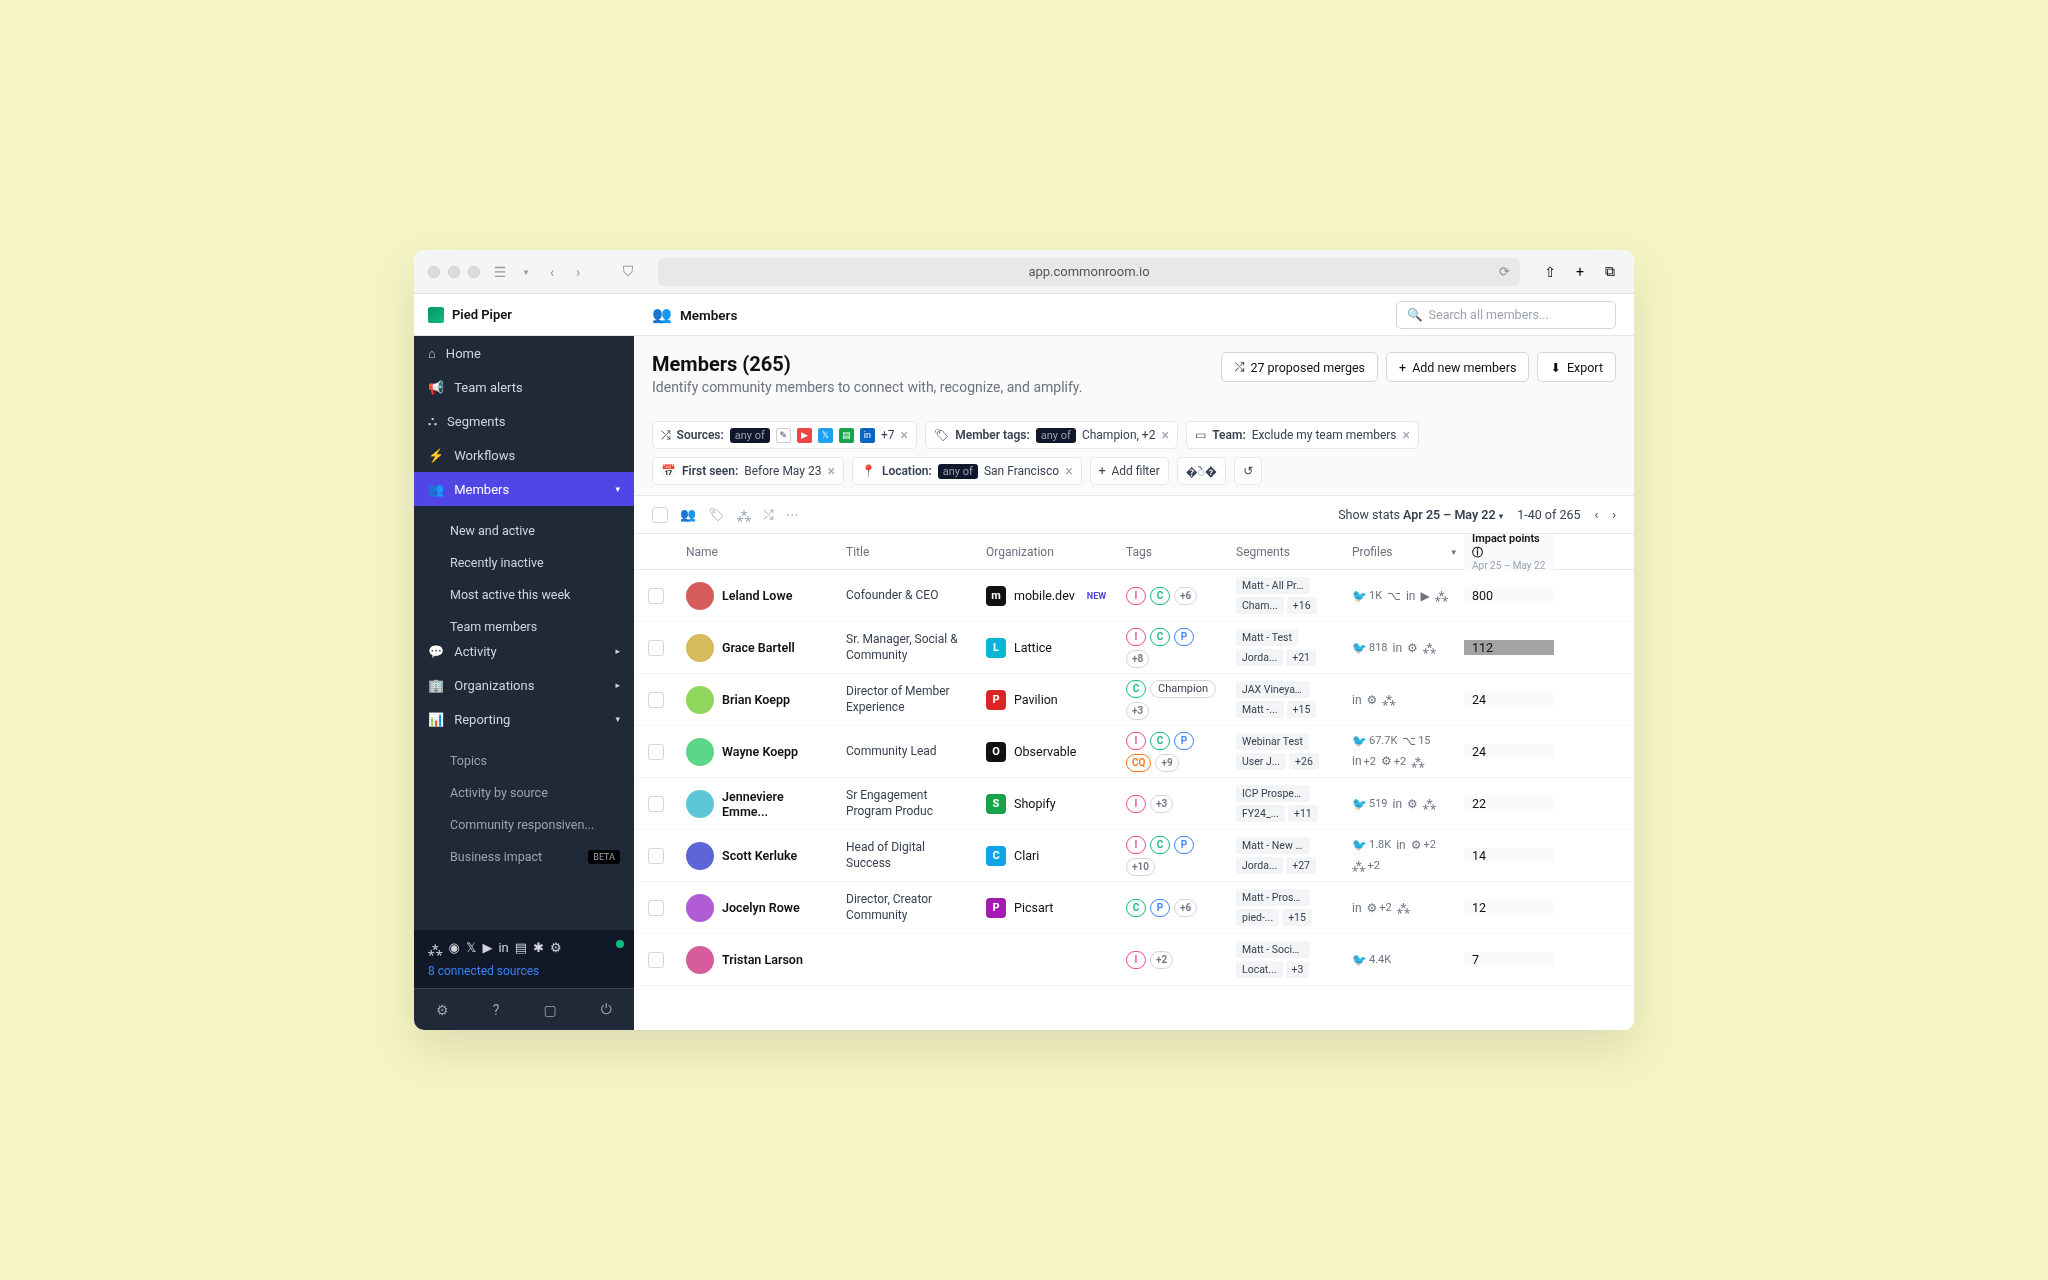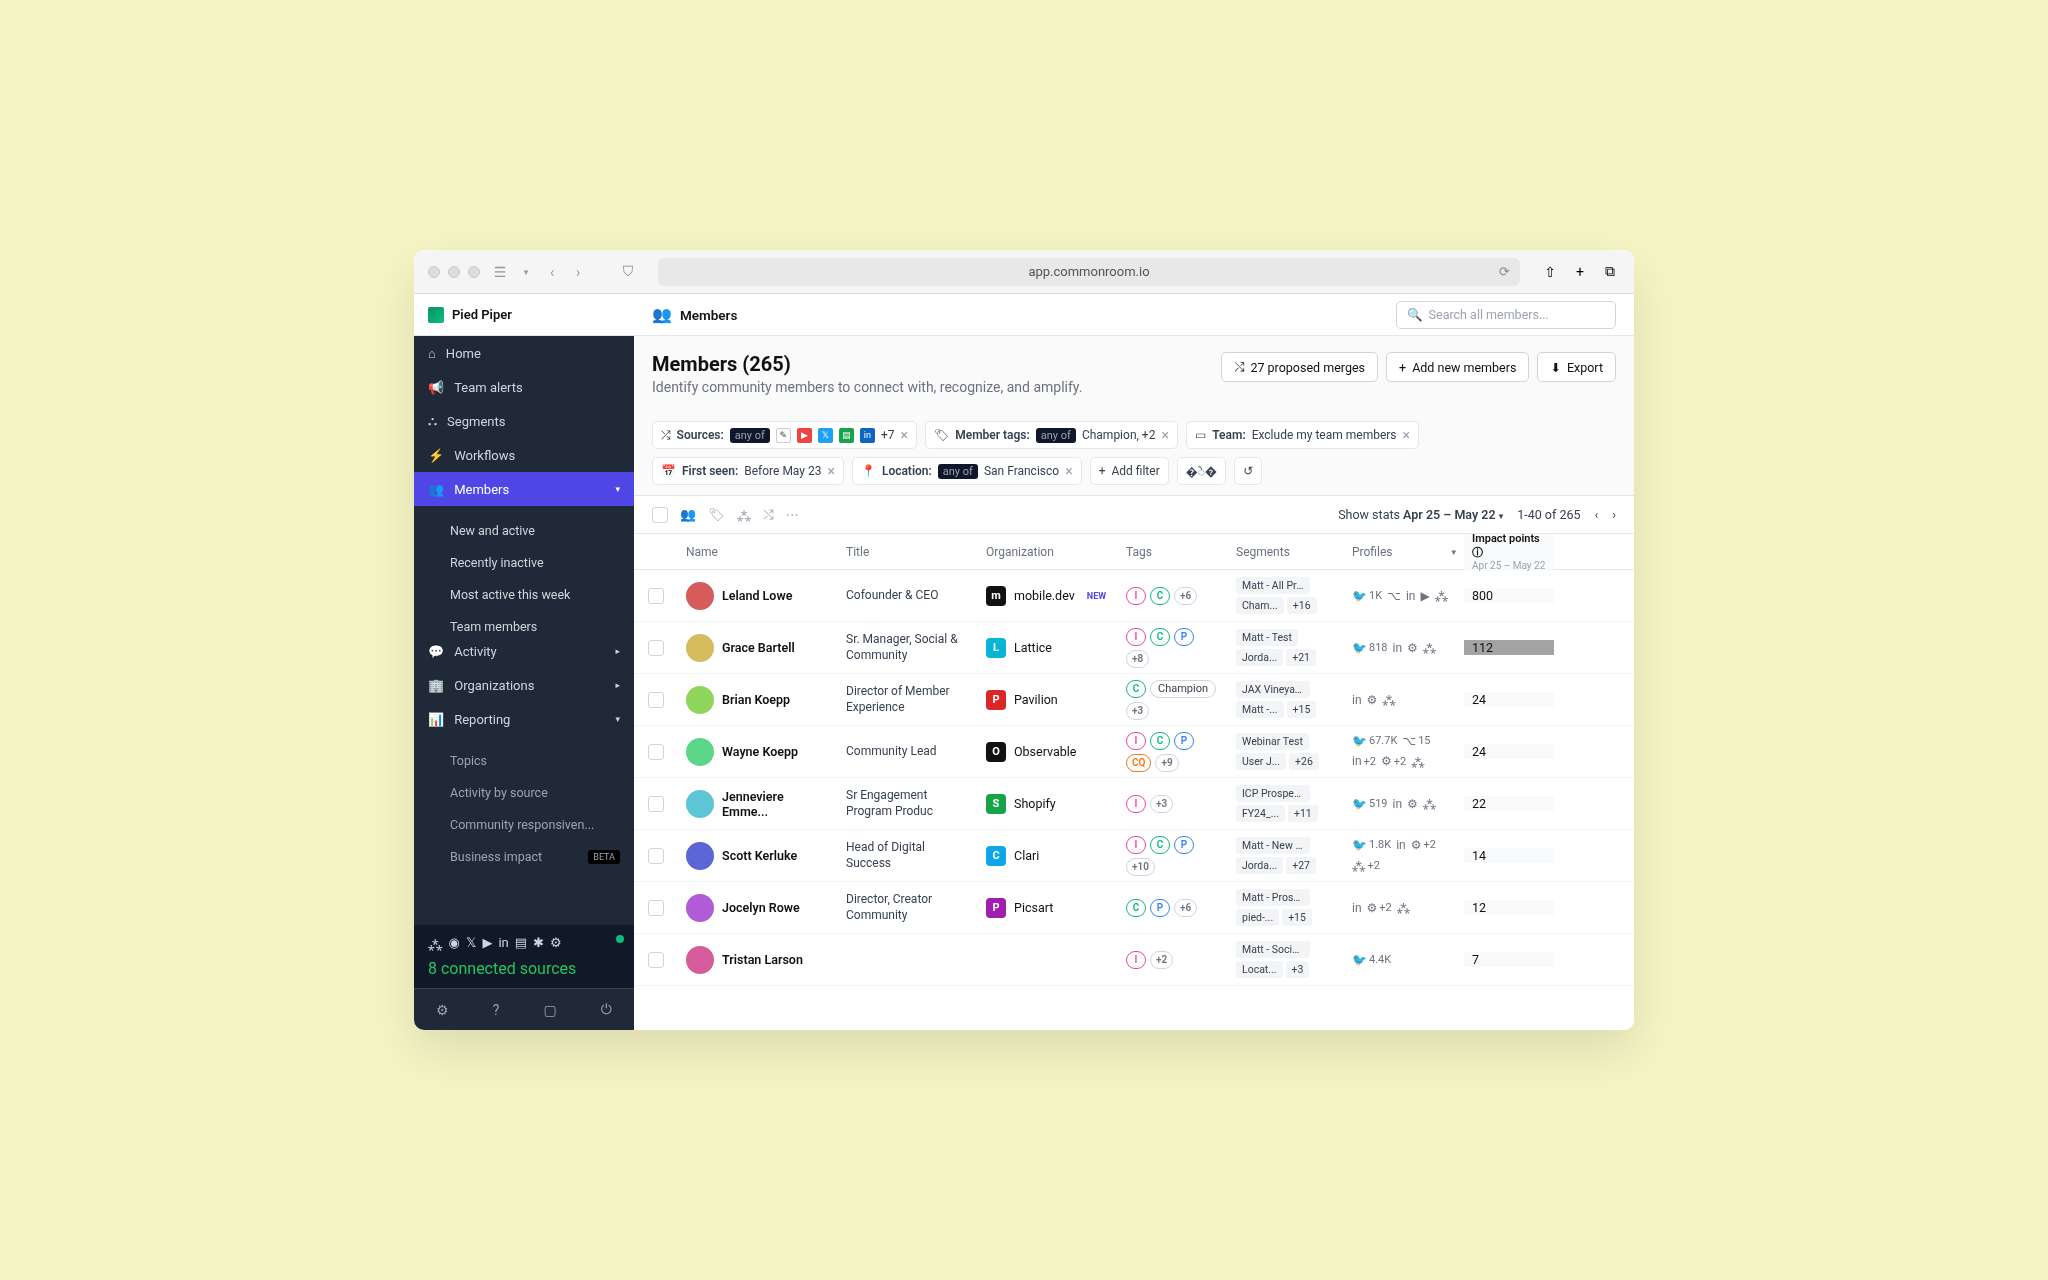--- a/index.html
+++ b/index.html
@@ -182,21 +182,21 @@
         <div class="source-icons">
           <span>⁂</span>
           <span>◉</span>
           <span>𝕏</span>
           <span>▶</span>
           <span>in</span>
           <span>▤</span>
           <span>✱</span>
           <span>⚙</span>
         </div>
-        <div style="font-size:16px;color:#22c55e">8 connected sources</div>
+        <div style="font-size:12px;color:#3b82f6">8 connected sources</div>
       </div>
       <div class="sidebar-footer">
         <span>⚙</span>
         <span>?</span>
         <span>▢</span>
         <span>⏻</span>
       </div>
     </div>
 
     <div class="main">

